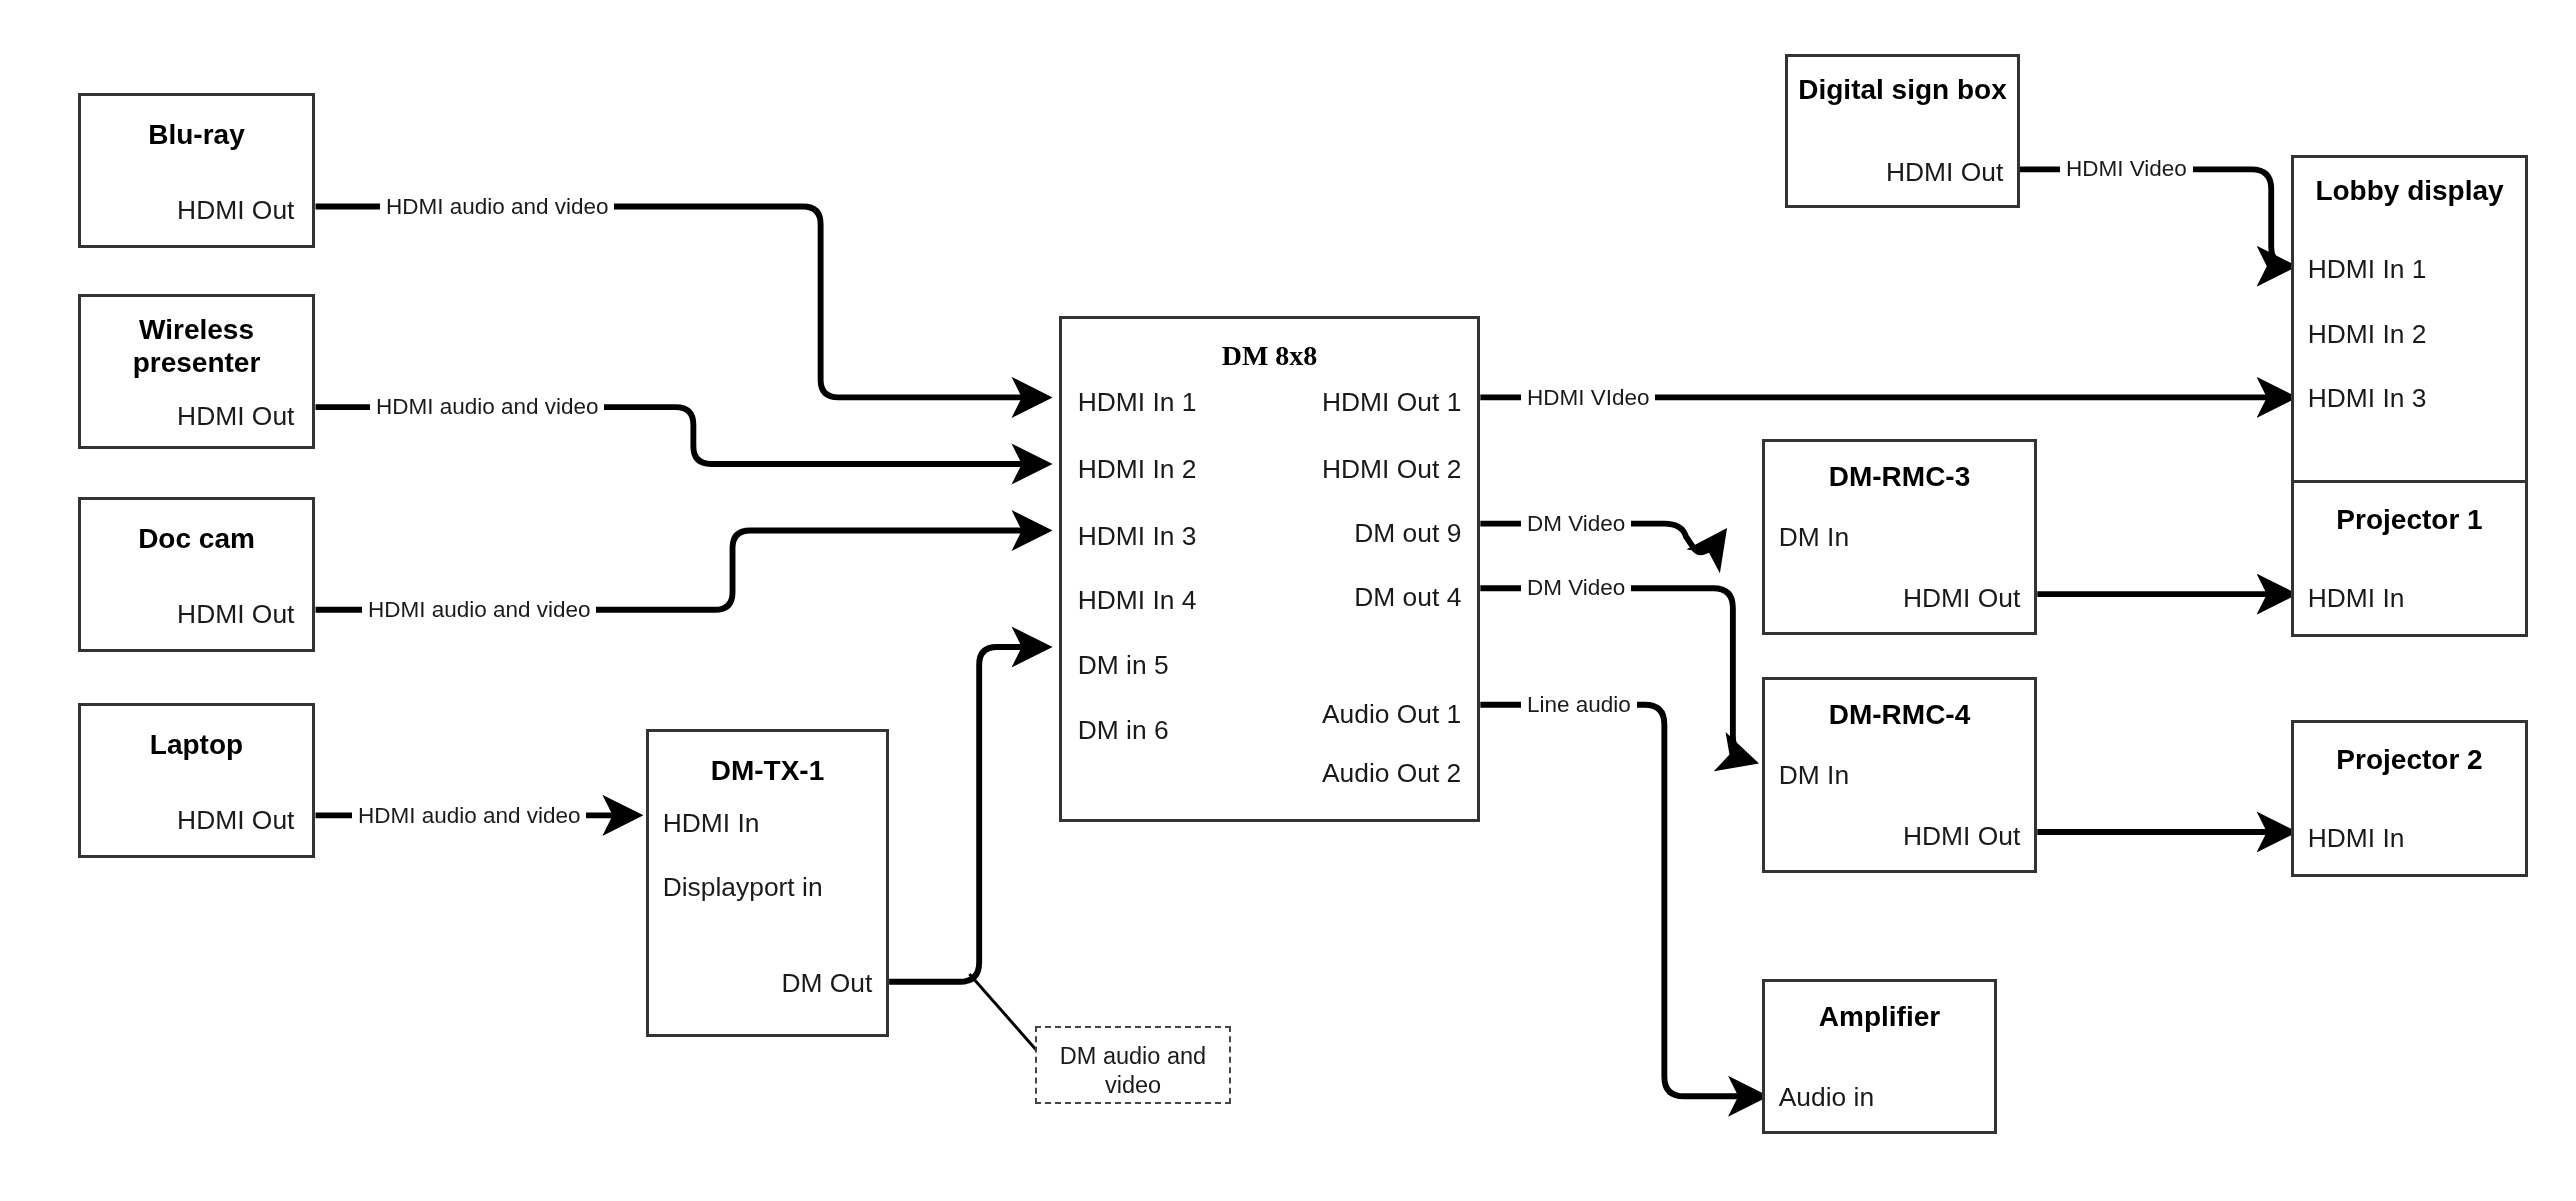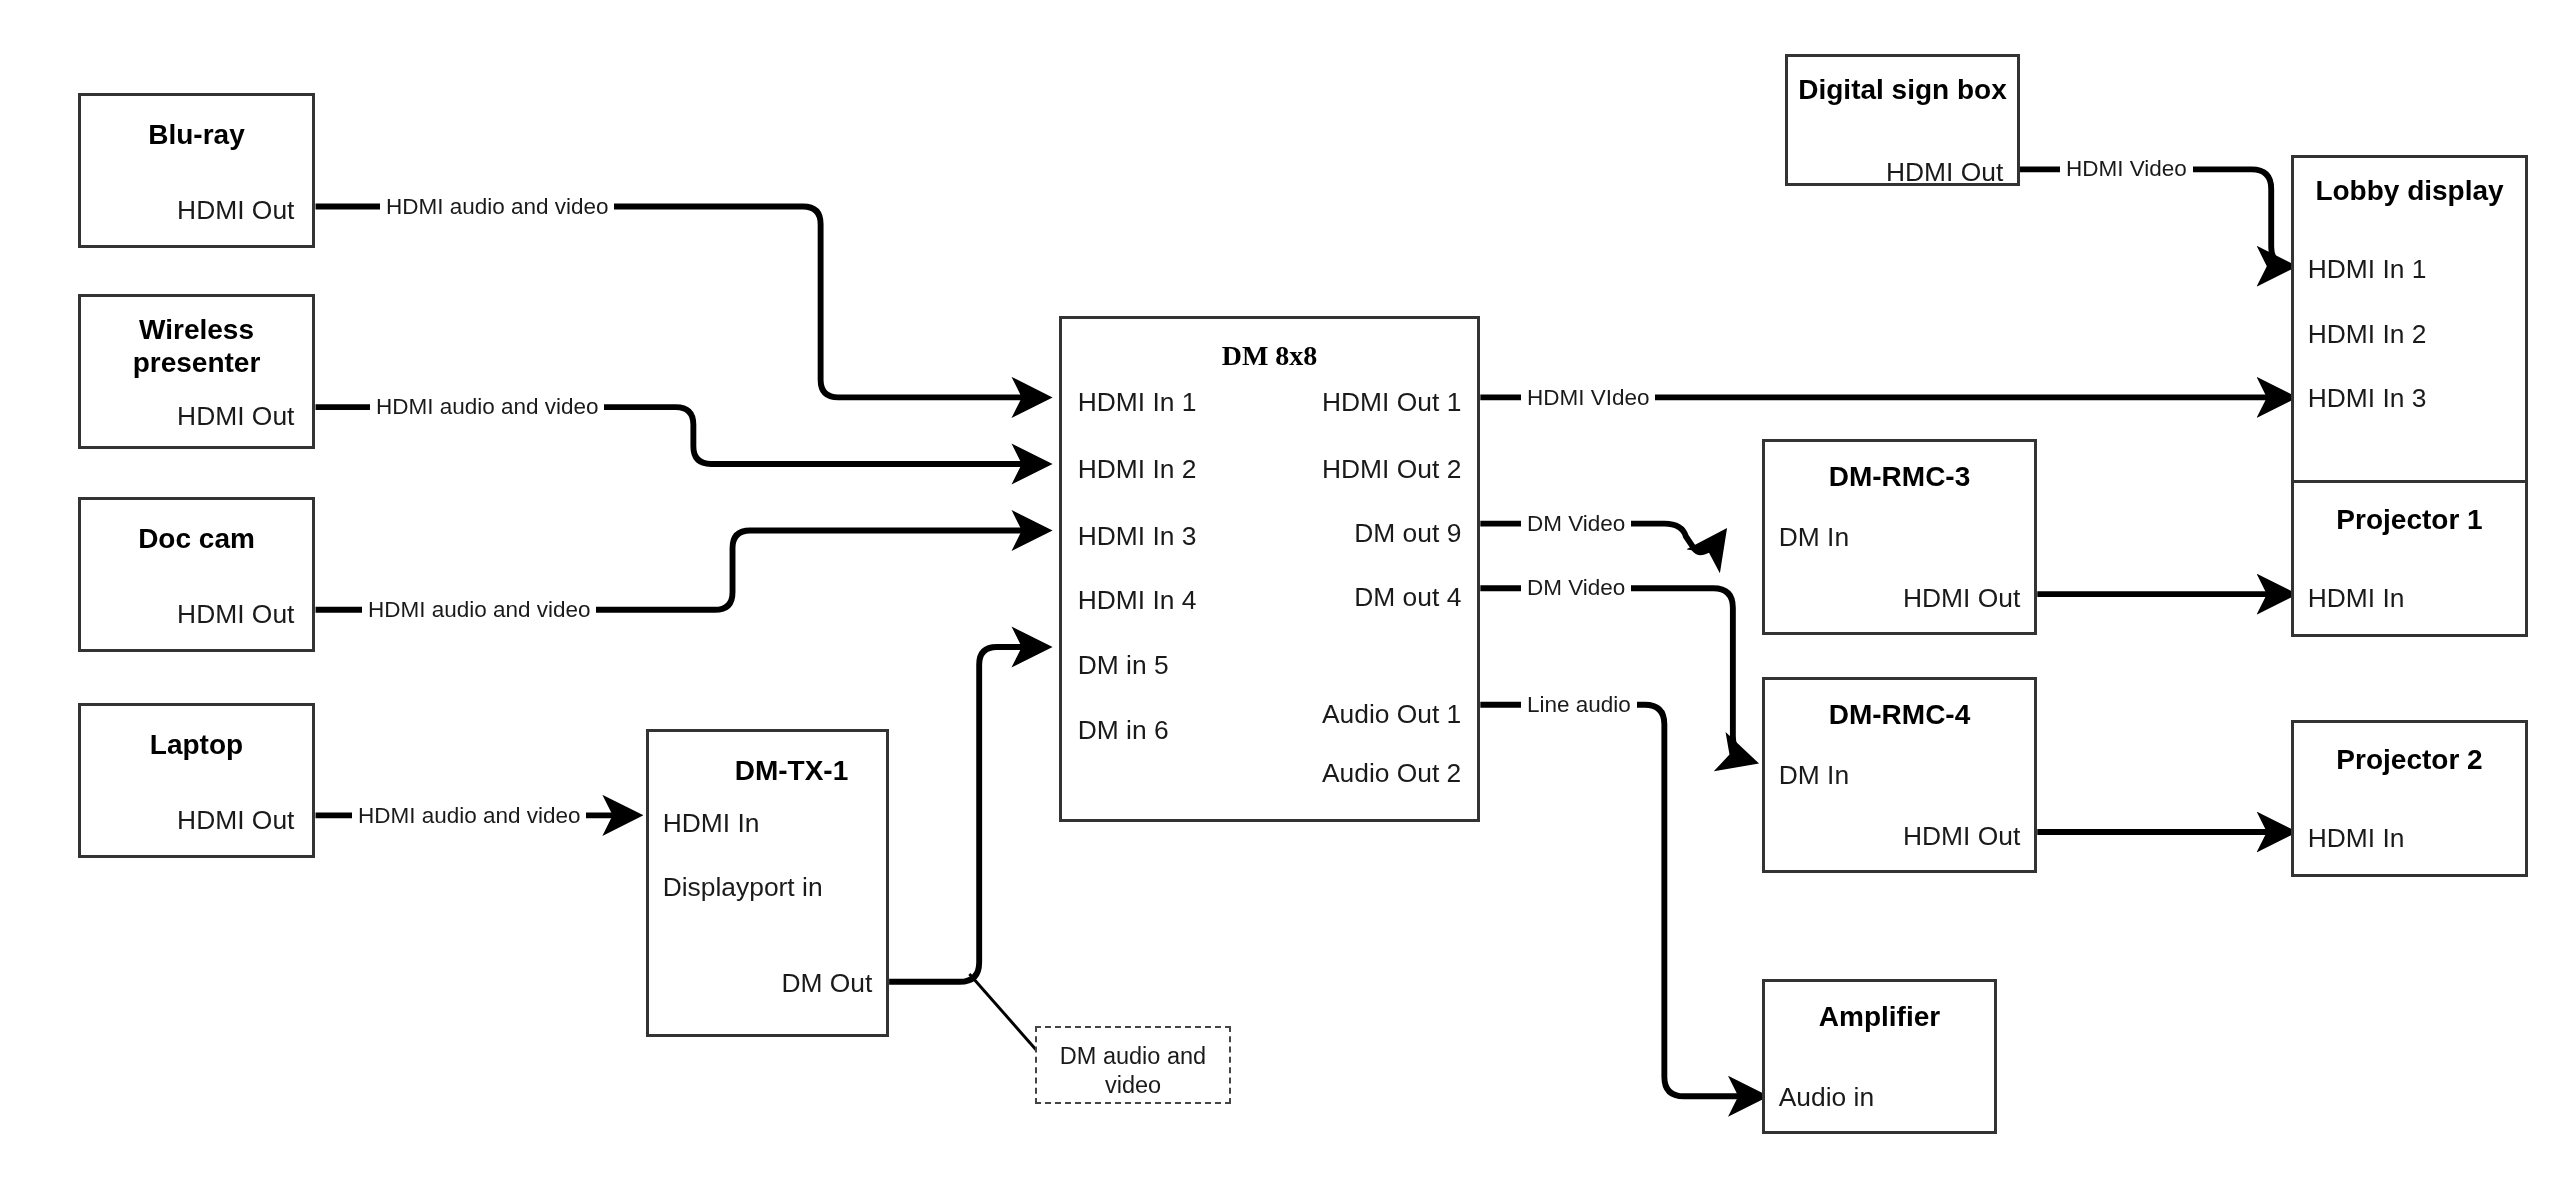--- a/index.html
+++ b/index.html
@@ -144,21 +144,21 @@
     <div class="node-title abs" style="left:0; top:21.5px; width:100%;text-align:center;">Doc cam</div>
     <div class="port right abs" style="right:17.6px; top:101px;">HDMI Out</div>
   </div>
 
   <div class="node" style="left:78px; top:703px; width:237px; height:155px;">
     <div class="node-title abs" style="left:0; top:21.5px; width:100%;">Laptop</div>
     <div class="port right abs" style="right:17.6px; top:101px;">HDMI Out</div>
   </div>
 
   <div class="node" style="left:646px; top:729px; width:243px; height:308px;">
-    <div class="node-title abs" style="left:0; top:21.5px; width:100%;padding-left:24px;">DM-TX-1</div>
+    <div class="node-title abs" style="left:0; top:21.5px; width:100%;">DM-TX-1</div>
     <div class="port left abs" style="left:13.7px; top:78px;">HDMI In</div>
     <div class="port left abs" style="left:13.7px; top:142px;">Displayport in</div>
     <div class="port right abs" style="right:13.7px; top:238px;">DM Out</div>
   </div>
 
   <div class="node note" style="left:1035px; top:1026px; width:196px; height:78px;">
     <div class="note-text abs" style="left:0; top:13.7px; width:100%;">DM audio and video</div>
   </div>
 
   <div class="node" style="left:1059px; top:316px; width:421px; height:506px;">
@@ -172,21 +172,21 @@
     <div class="port left abs" style="left:15.7px; top:398px;">DM in 6</div>
 
     <div class="port right abs" style="right:15.7px; top:70px;">HDMI Out 1</div>
     <div class="port right abs" style="right:15.7px; top:137px;">HDMI Out 2</div>
     <div class="port right abs" style="right:15.7px; top:201px;">DM out 9</div>
     <div class="port right abs" style="right:15.7px; top:265px;">DM out 4</div>
     <div class="port right abs" style="right:15.7px; top:382px;">Audio Out 1</div>
     <div class="port right abs" style="right:15.7px; top:441px;">Audio Out 2</div>
   </div>
 
-  <div class="node" style="left:1785px; top:54px; width:235px; height:132px;">
+  <div class="node" style="left:1785px; top:54px; width:235px; height:154px;">
     <div class="node-title abs" style="left:0; top:15.7px; width:100%;">Digital sign box</div>
     <div class="port right abs" style="right:13.7px; top:102px;">HDMI Out</div>
   </div>
 
   <div class="node" style="left:2291px; top:155px; width:237px; height:333px;">
     <div class="node-title abs" style="left:0; top:15.7px; width:100%;">Lobby display</div>
     <div class="port left abs" style="left:13.7px; top:98px;">HDMI In 1</div>
     <div class="port left abs" style="left:13.7px; top:163px;">HDMI In 2</div>
     <div class="port left abs" style="left:13.7px; top:227px;">HDMI In 3</div>
   </div>

